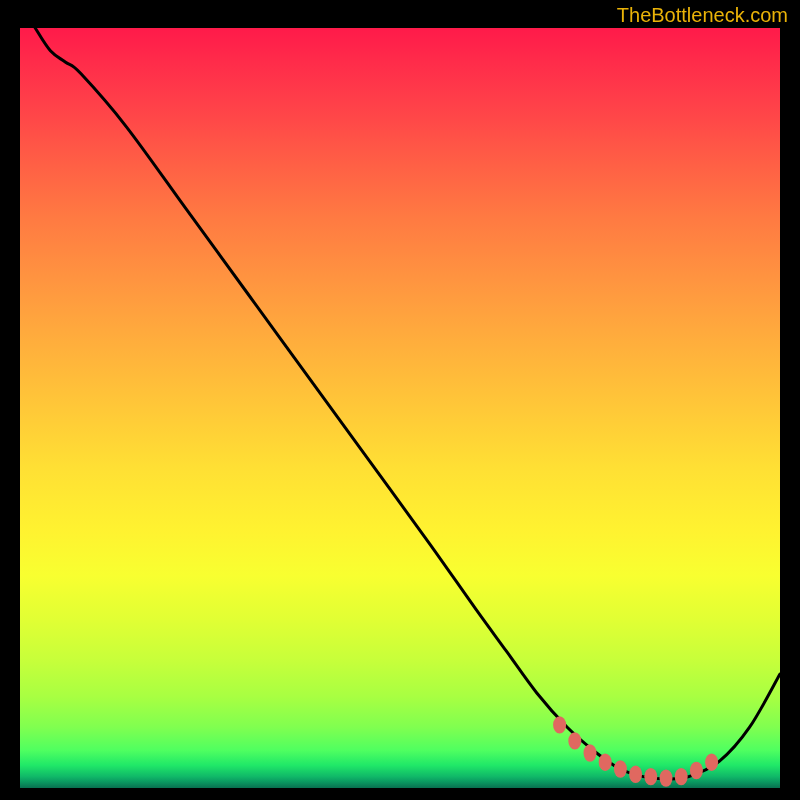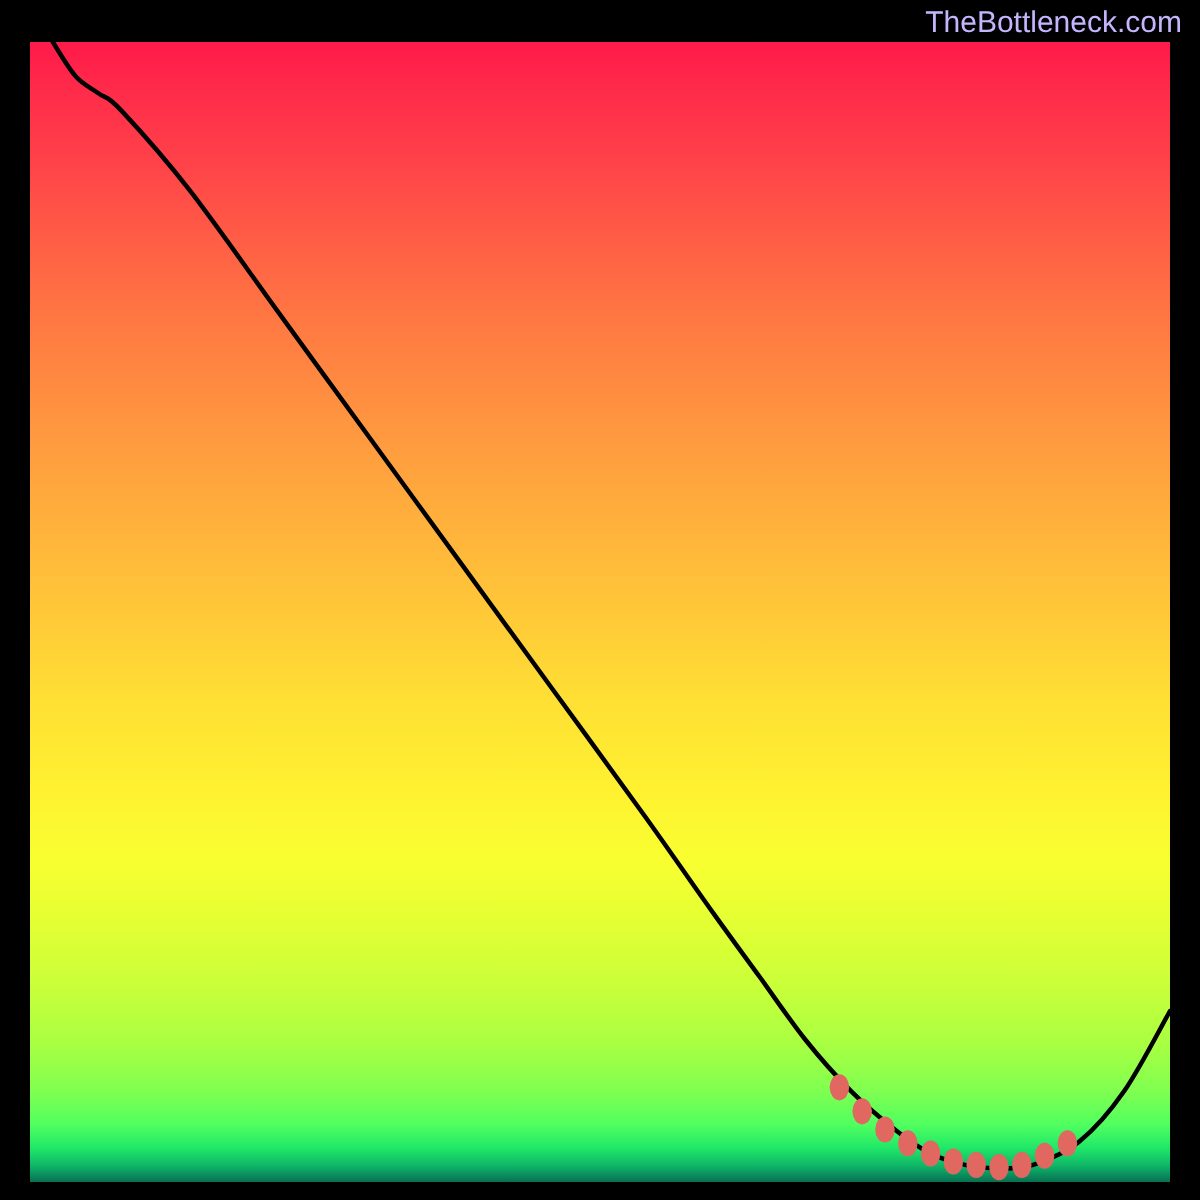--- a/index.html
+++ b/index.html
@@ -8,21 +8,21 @@
     height: 800px;
     background: #000;
     position: relative;
     font-family: Arial, Helvetica, sans-serif;
     overflow: hidden;
   }
   .watermark {
     position: absolute;
     top: 4px;
     right: 12px;
-    color: #c4b5fd;
+    color: #eab308;
     font-size: 20px;
     font-weight: 500;
     z-index: 10;
   }
   .plot-area {
     position: absolute;
     left: 20px;
     top: 28px;
     width: 760px;
     height: 760px;

